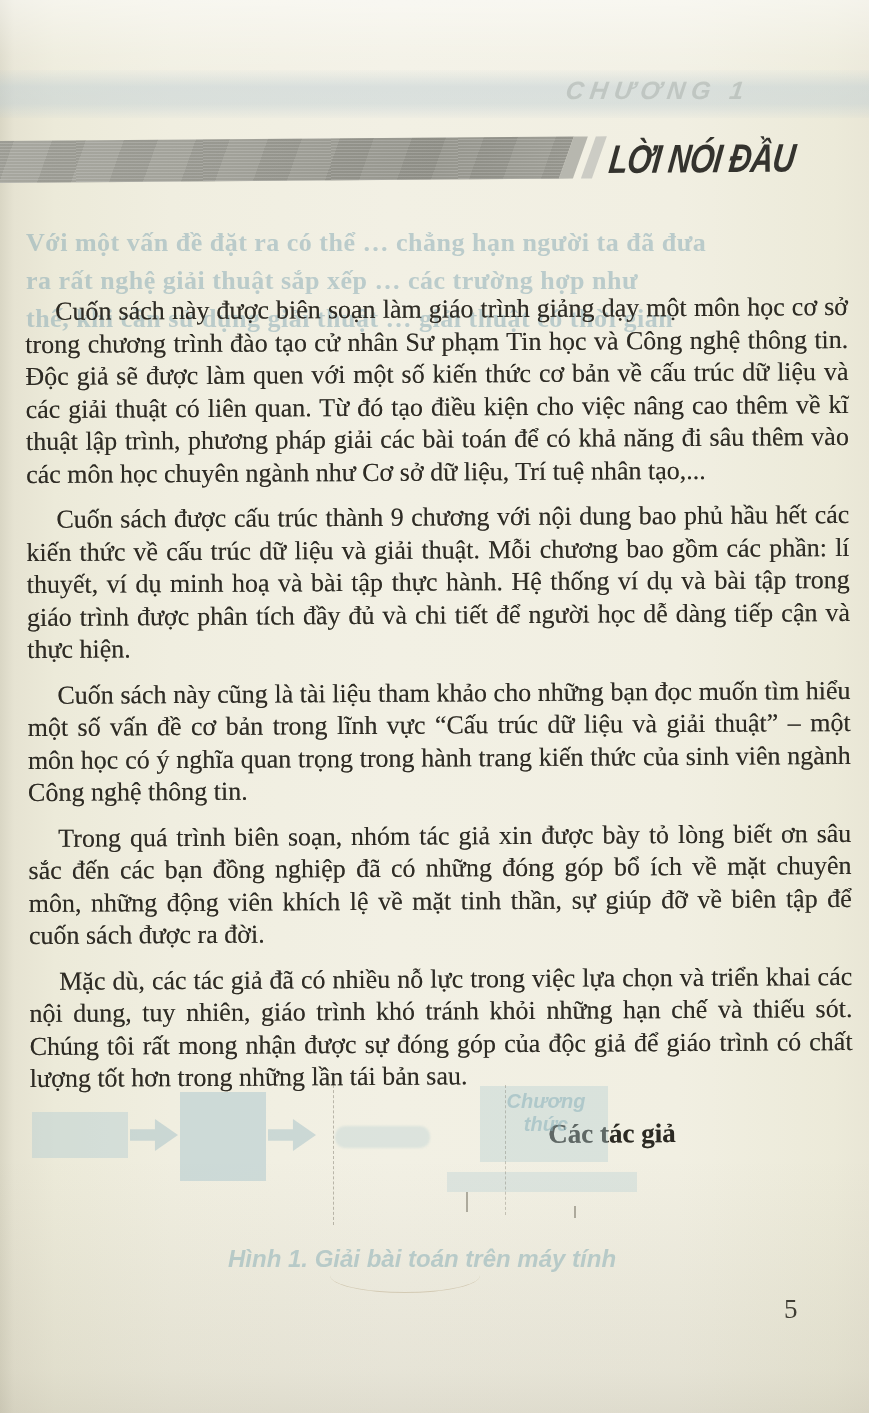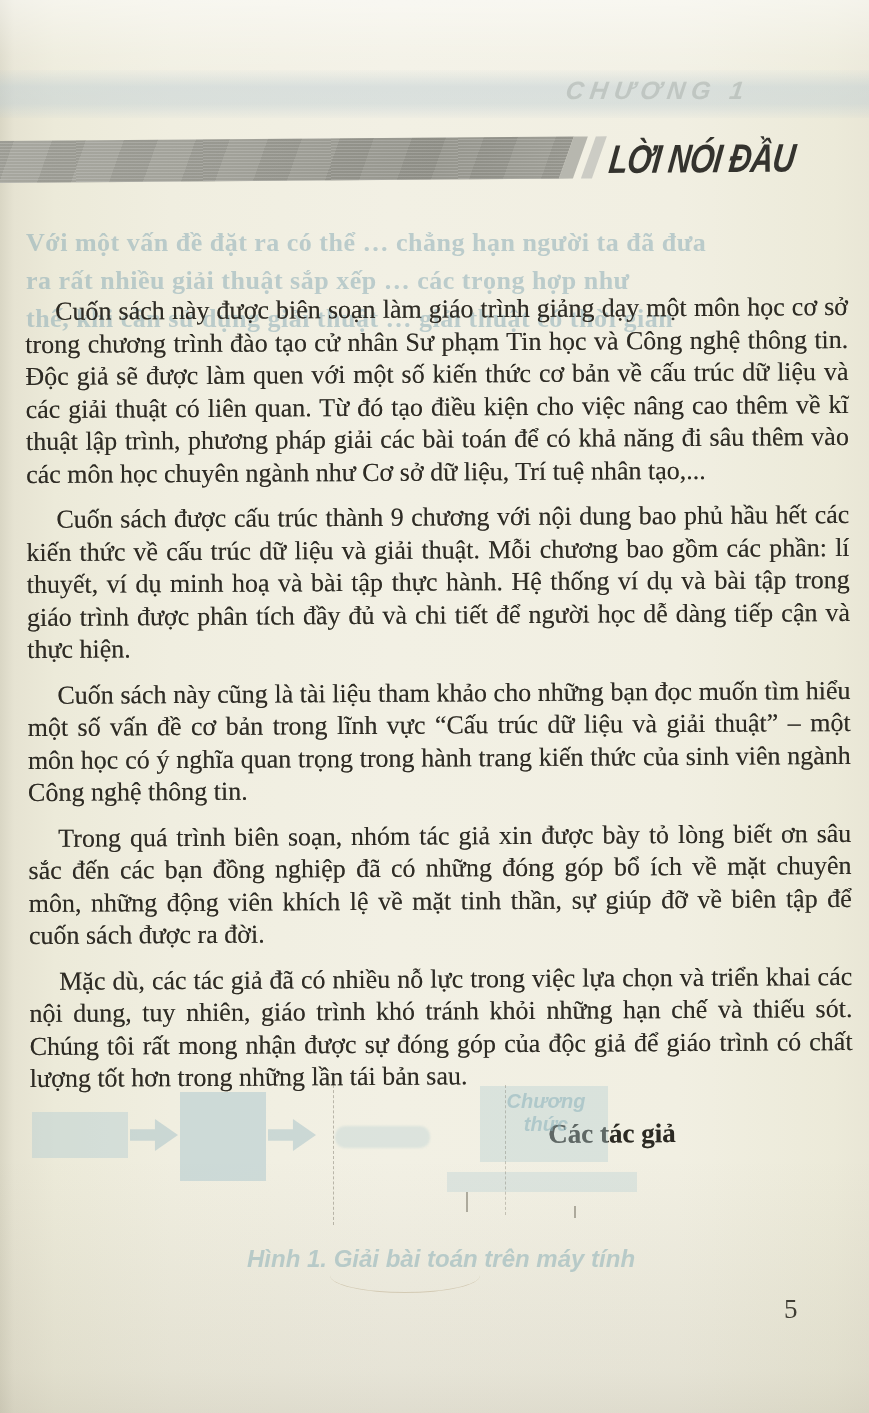--- a/index.html
+++ b/index.html
@@ -100,21 +100,20 @@
     color: rgba(140,178,188,0.55); text-align: center;
     filter: blur(0.4px);
   }
   .ghost-caption {
     position: absolute; left: 228px; top: 1245px;
     font-family: "Liberation Sans", sans-serif;
     font-size: 24px; font-weight: bold; font-style: italic;
     color: rgba(120,165,176,0.45);
     filter: blur(0.5px);
     white-space: nowrap;
-    margin-left: 19px;
   }
   
   .page-number {
     position: absolute; left: 784px; top: 1294px;
     font-size: 27px; color: #3e3c33;
   }
   
   .vline { position: absolute; width: 0; border-left: 1.5px dashed rgba(80,75,60,0.35); }
   .vline.v1 { left: 333px; top: 1085px; height: 140px; }
   .vline.v2 { left: 505px; top: 1085px; height: 130px; opacity: 0.8; }
@@ -137,21 +136,21 @@
 
   <div class="header">
     <div class="bar"></div>
     <div class="stripe s1"></div>
     <div class="stripe s2"></div>
     <h1 class="title">LỜI NÓI ĐẦU</h1>
   </div>
 
   <div class="ghost-lines">
     <div class="ghost-line">Với một vấn đề đặt ra có thể … chẳng hạn người ta đã đưa</div>
-    <div class="ghost-line">ra rất nhiều giải thuật sắp xếp … các trọng hợp như</div>
+    <div class="ghost-line">ra rất nghệ giải thuật sắp xếp … các trường hợp như</div>
     <div class="ghost-line">thế, khi cần sử dụng giải thuật … giải thuật có thời gian</div>
   </div>
 
   <div class="content">
     <p>Cuốn sách này được biên soạn làm giáo trình giảng dạy một môn học cơ sở trong chương trình đào tạo cử nhân Sư phạm Tin học và Công nghệ thông tin. Độc giả sẽ được làm quen với một số kiến thức cơ bản về cấu trúc dữ liệu và các giải thuật có liên quan. Từ đó tạo điều kiện cho việc nâng cao thêm về kĩ thuật lập trình, phương pháp giải các bài toán để có khả năng đi sâu thêm vào các môn học chuyên ngành như Cơ sở dữ liệu, Trí tuệ nhân tạo,...</p>
     <p>Cuốn sách được cấu trúc thành 9 chương với nội dung bao phủ hầu hết các kiến thức về cấu trúc dữ liệu và giải thuật. Mỗi chương bao gồm các phần: lí thuyết, ví dụ minh hoạ và bài tập thực hành. Hệ thống ví dụ và bài tập trong giáo trình được phân tích đầy đủ và chi tiết để người học dễ dàng tiếp cận và thực hiện.</p>
     <p>Cuốn sách này cũng là tài liệu tham khảo cho những bạn đọc muốn tìm hiểu một số vấn đề cơ bản trong lĩnh vực “Cấu trúc dữ liệu và giải thuật” – một môn học có ý nghĩa quan trọng trong hành trang kiến thức của sinh viên ngành Công nghệ thông tin.</p>
     <p>Trong quá trình biên soạn, nhóm tác giả xin được bày tỏ lòng biết ơn sâu sắc đến các bạn đồng nghiệp đã có những đóng góp bổ ích về mặt chuyên môn, những động viên khích lệ về mặt tinh thần, sự giúp đỡ về biên tập để cuốn sách được ra đời.</p>
     <p>Mặc dù, các tác giả đã có nhiều nỗ lực trong việc lựa chọn và triển khai các nội dung, tuy nhiên, giáo trình khó tránh khỏi những hạn chế và thiếu sót. Chúng tôi rất mong nhận được sự đóng góp của độc giả để giáo trình có chất lượng tốt hơn trong những lần tái bản sau.</p>
     <div class="signature">Các tác giả</div>

